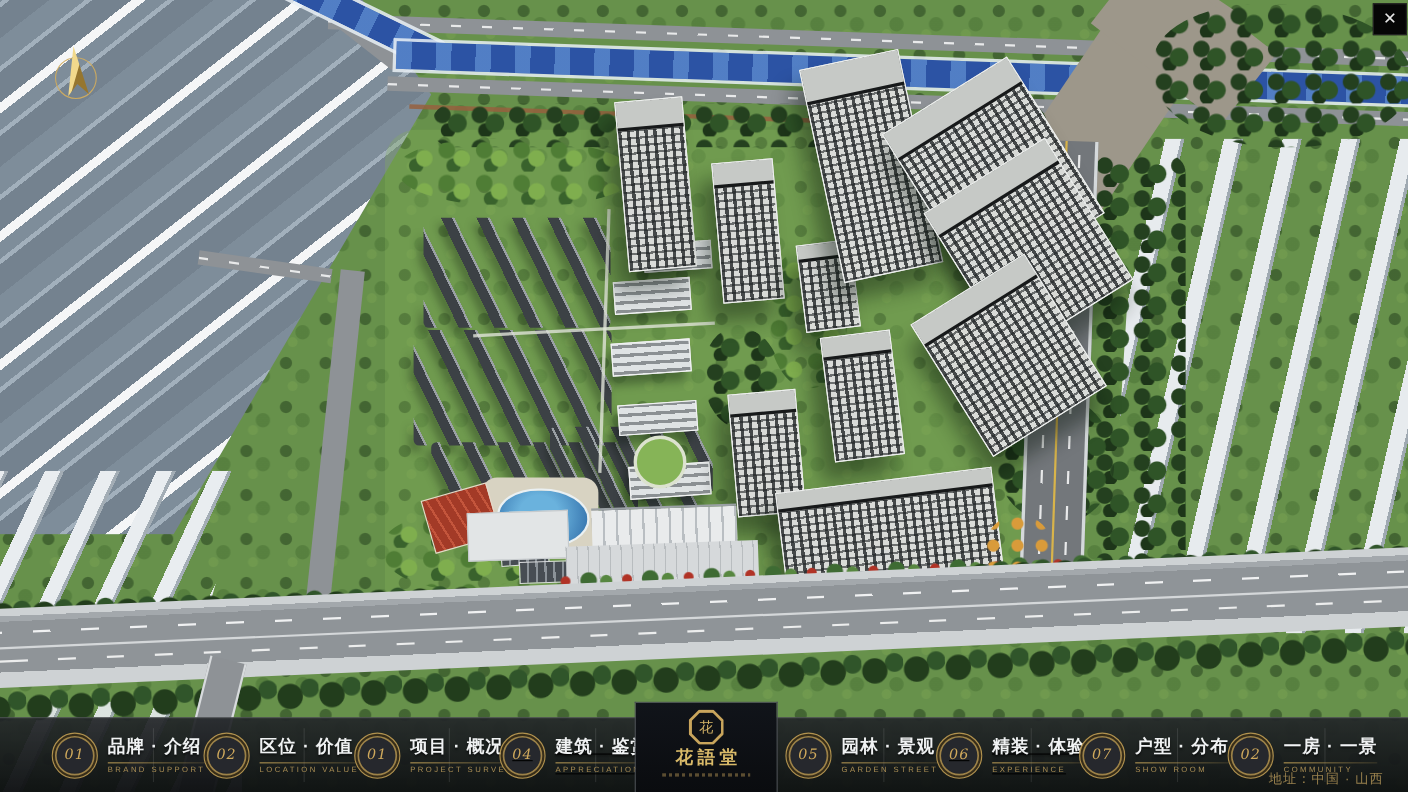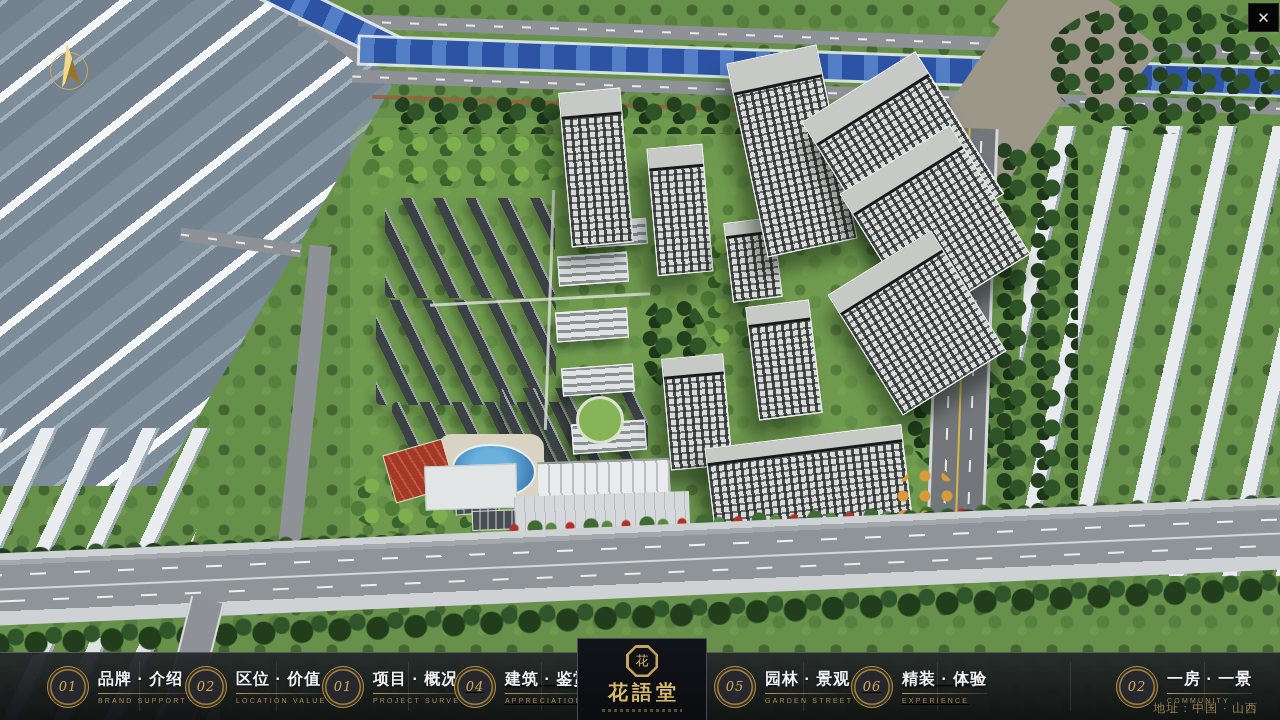--- a/index.html
+++ b/index.html
@@ -117,21 +117,21 @@
   .logo-panel{position:absolute;left:577px;bottom:0;width:130px;height:82px;z-index:12;
     background:linear-gradient(180deg,#11141a,#0a0c0f);
     border:1px solid #4a4e53;border-bottom:none;
     display:flex;flex-direction:column;align-items:center;cursor:pointer;}
   .seal{width:32px;height:32px;margin-top:6px;background:#c9a55c;
     clip-path:polygon(30% 0,70% 0,100% 30%,100% 70%,70% 100%,30% 100%,0 70%,0 30%);
     display:flex;align-items:center;justify-content:center;}
   .seal-inner{width:27px;height:27px;background:#101216;color:#d6b568;font-size:13px;
     clip-path:polygon(30% 0,70% 0,100% 30%,100% 70%,70% 100%,30% 100%,0 70%,0 30%);
     display:flex;align-items:center;justify-content:center;font-family:"DejaVu Serif",serif;}
-  .logo-name{margin-top:2px;font-family:"DejaVu Serif",serif;font-weight:bold;font-size:20px;
+  .logo-name{margin-top:2px;font-family:"DejaVu Serif",serif;font-weight:bold;font-size:16px;
     color:#d9ba69;letter-spacing:4px;text-indent:4px;}
   .logo-tagline{margin-top:3px;width:80px;height:3px;
     background:repeating-linear-gradient(90deg, rgba(170,140,80,.5) 0 3px, rgba(0,0,0,0) 3px 6px);}
 
   .address{position:absolute;right:22px;bottom:3px;font-size:12px;color:#98804d;
     letter-spacing:1px;z-index:13;}
 </style>
 </head>
 <body>
 
@@ -296,20 +296,30 @@
     <div class="nav-item" style="left:851px;text-decoration:underline;">
       <div class="badge">
           <span>06</span>
         </div>
       <div class="nav-text">
           <div class="zh">精装 · 体验</div>
         <div class="rule"></div>
         <div class="en">EXPERIENCE</div>
         </div>
     </div>
+    <div class="nav-item" style="left:981px;">
+      <div class="badge">
+          <span>07</span>
+        </div>
+      <div class="nav-text">
+          <div class="zh">户型 · 分布</div>
+        <div class="rule"></div>
+        <div class="en">SHOW ROOM</div>
+        </div>
+    </div>
     <div class="nav-item" style="left:1116px;">
       <div class="badge">
           <span>02</span>
         </div>
       <div class="nav-text">
           <div class="zh">一房 · 一景</div>
         <div class="rule"></div>
         <div class="en">COMMUNITY</div>
         </div>
     </div>

